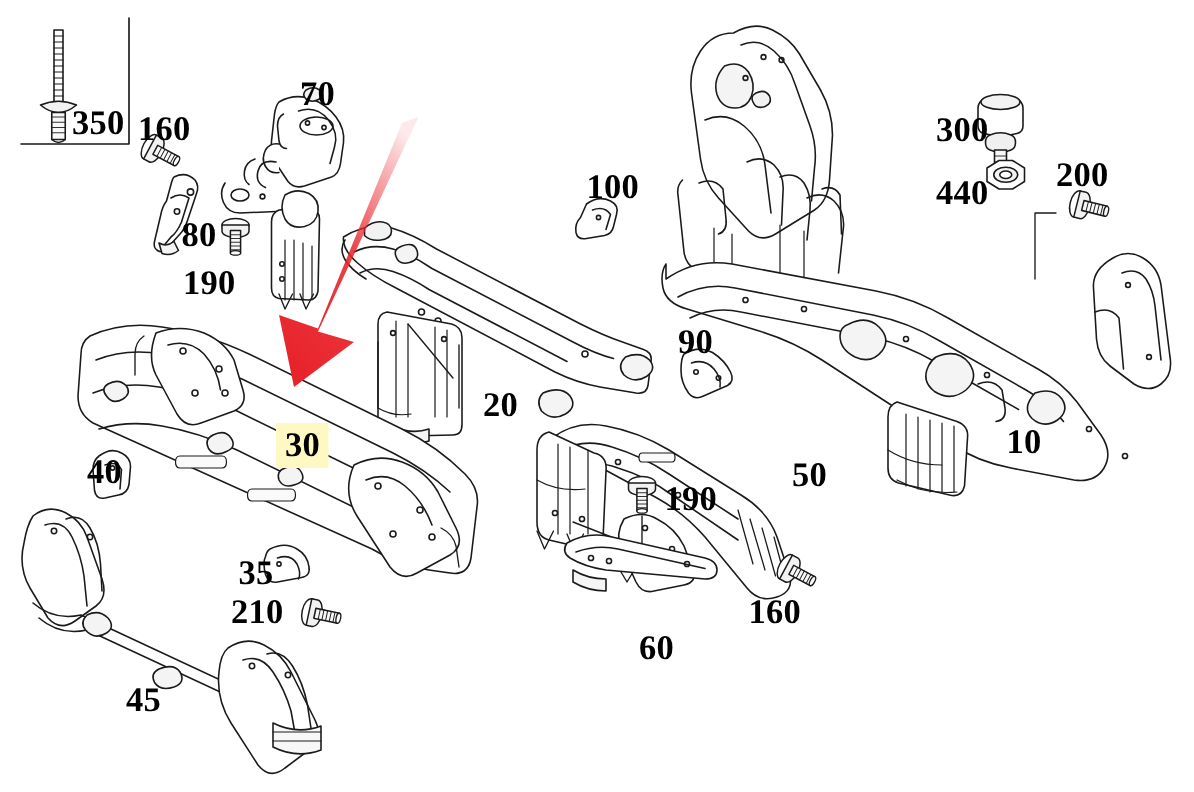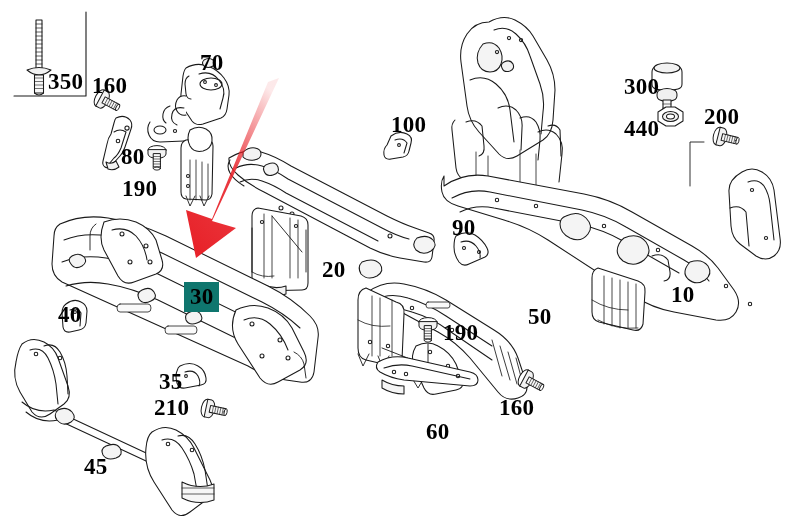--- a/index.html
+++ b/index.html
@@ -17,21 +17,21 @@
     font-family:"Liberation Serif", serif;
     font-size:23px;
     font-weight:700;
     color:#000000;
     letter-spacing:0.2px;
     line-height:1;
     white-space:nowrap;
     user-select:none;
   }
   .lbl.hl{
-    background:#0f766e;
+    background:#fef9c3;
     padding:3px 6px 4px 6px;
   }
 </style>
 </head>
 <body>
 
 <div id="stage">
 
   <svg id="art" viewBox="0 0 796 528" xmlns="http://www.w3.org/2000/svg">
     <defs>

